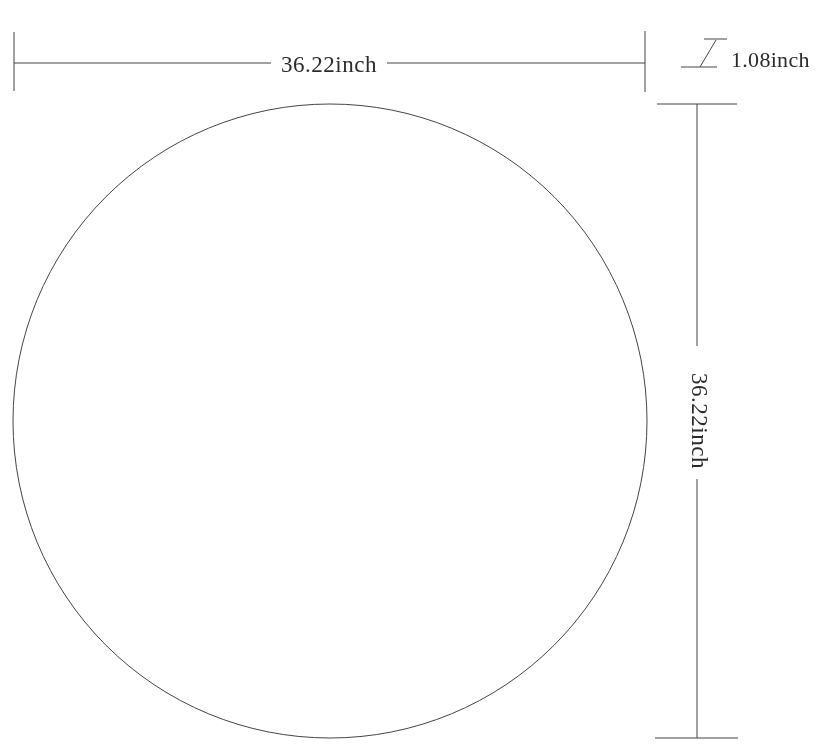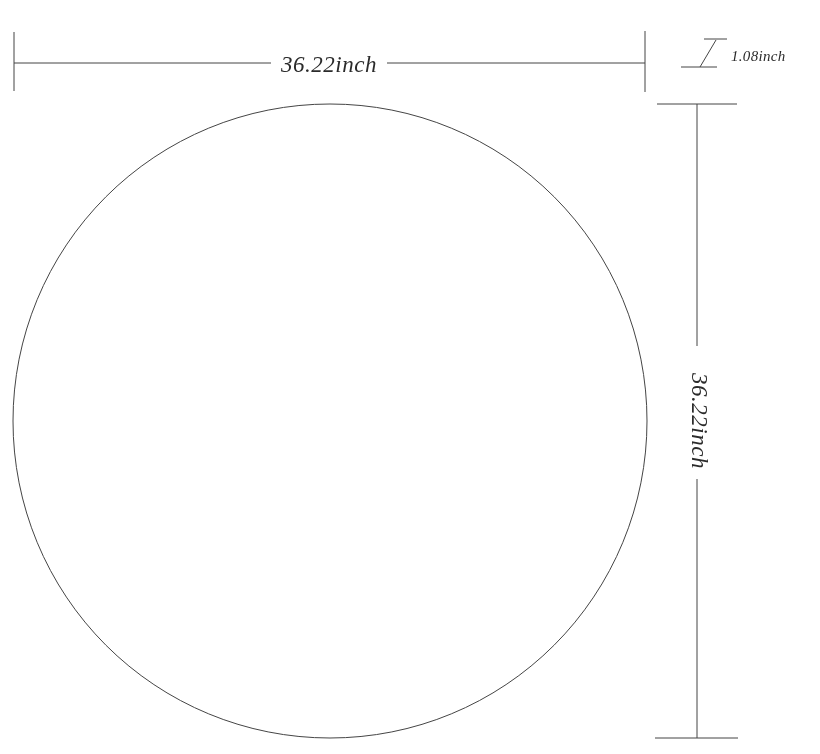--- a/index.html
+++ b/index.html
@@ -7,21 +7,20 @@
     padding: 0;
     background: #ffffff;
   }
   .canvas {
     position: relative;
     width: 820px;
     height: 754px;
     background: #ffffff;
     overflow: hidden;
     font-family: "Liberation Serif", "DejaVu Serif", serif;
-    font-style: italic;
   }
   .diagram-svg {
     position: absolute;
     left: 0;
     top: 0;
     width: 820px;
     height: 754px;
   }
   .diagram-svg line,
   .diagram-svg circle {
@@ -39,21 +38,21 @@
   }
   .dim-label.width {
     left: 229px;
     top: 53px;
     width: 200px;
     text-align: center;
   }
   .dim-label.thickness {
     left: 731px;
     top: 49px;
-    font-size: 15px;
+    font-size: 22px;
     letter-spacing: 0.3px;
   }
   .dim-label.height {
     left: 599px;
     top: 409px;
     width: 200px;
     height: 24px;
     text-align: center;
     transform: rotate(90deg);
     transform-origin: 50% 50%;

